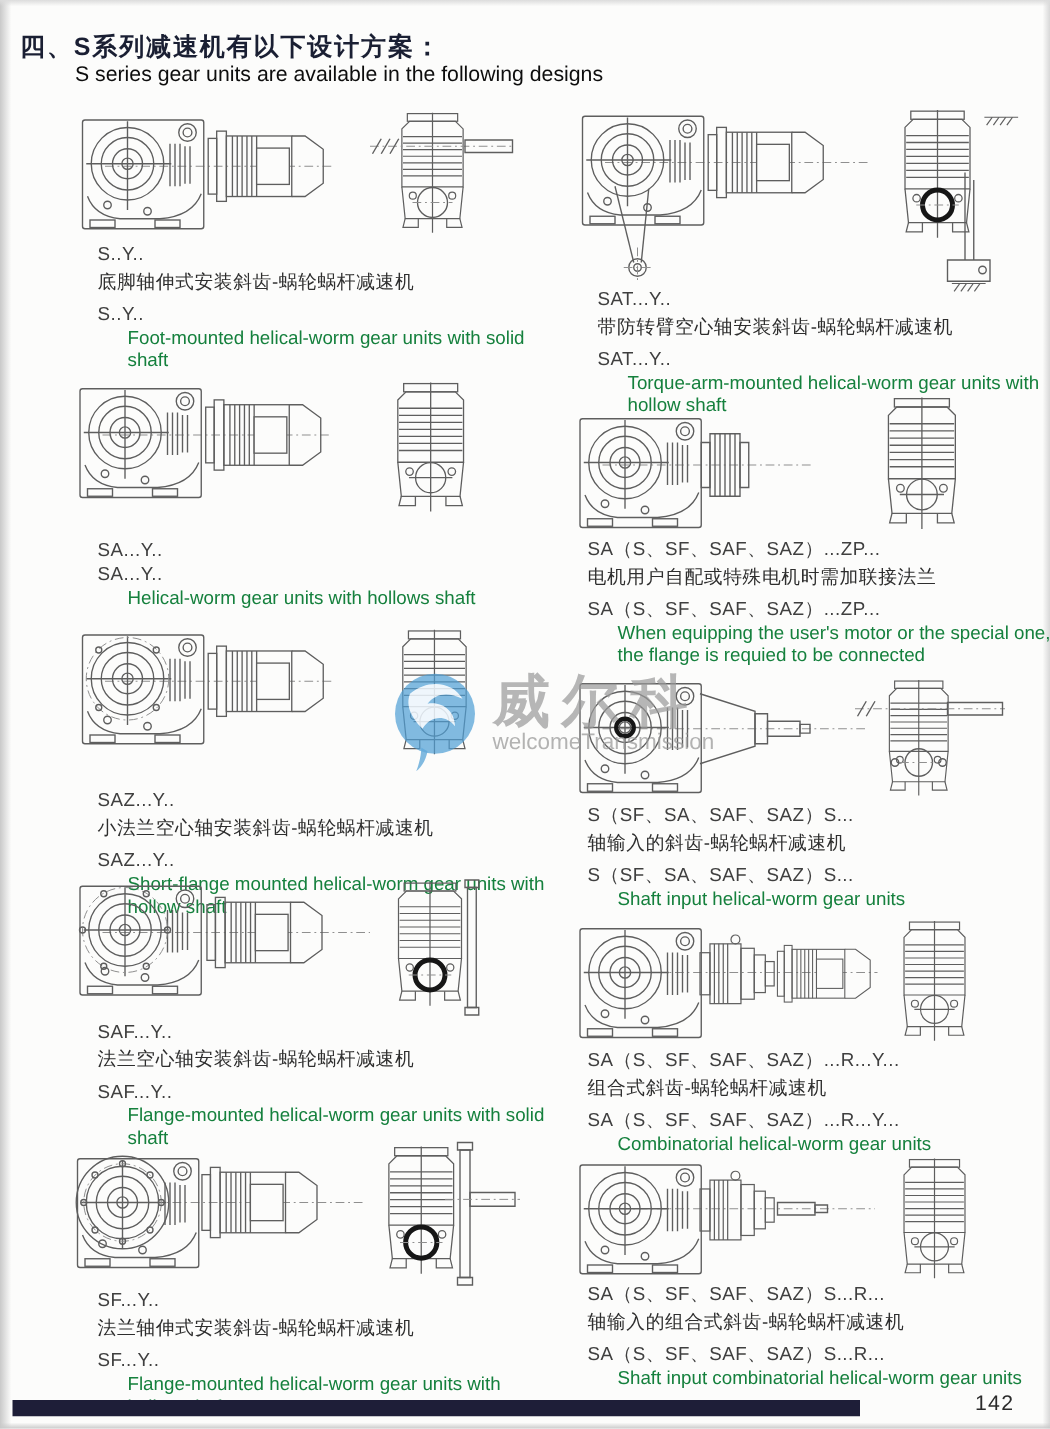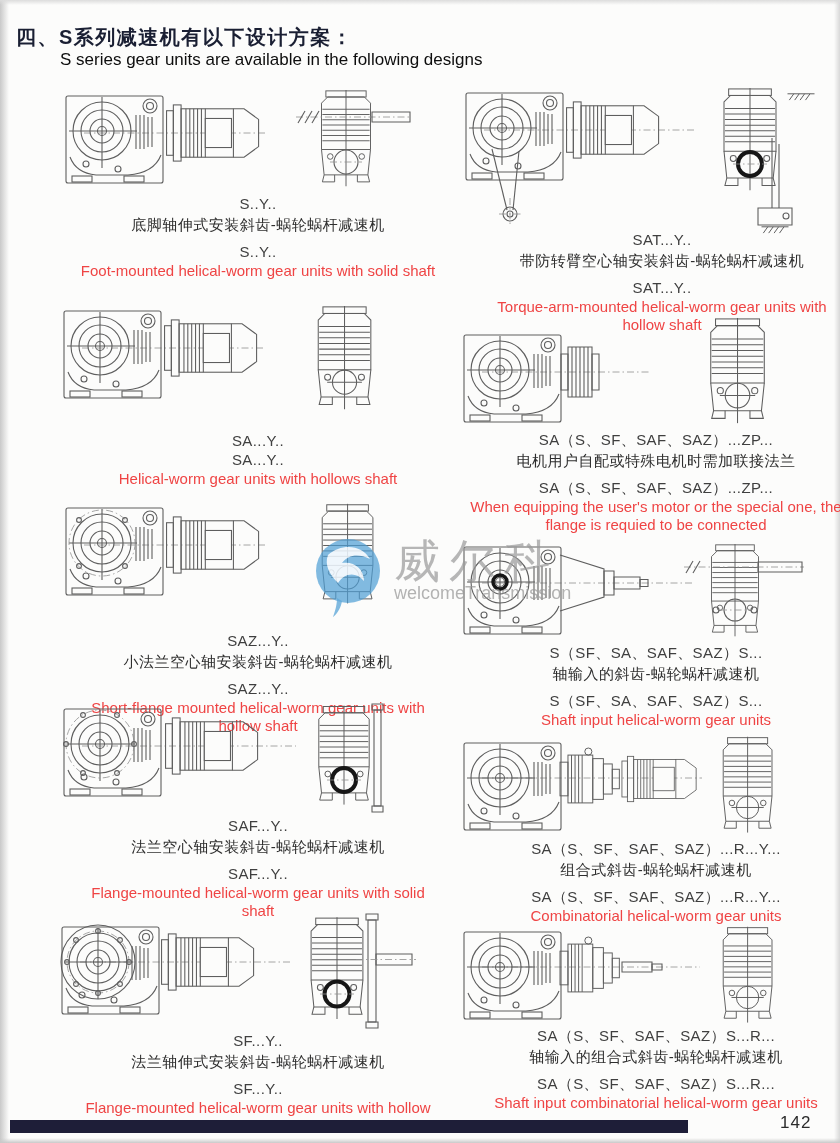--- a/index.html
+++ b/index.html
@@ -10,26 +10,26 @@
   .edge-right{right:0;top:0;width:6px;height:100%;background:linear-gradient(270deg,#d8d8d8,rgba(240,240,240,0));}
   .edge-top{left:0;top:0;width:100%;height:5px;background:linear-gradient(#dcdcdc,rgba(245,245,245,0));}
   .edge-bottom{left:0;bottom:0;width:100%;height:5px;background:linear-gradient(0deg,#c9c9c9,rgba(245,245,245,0));}
   .title-zh{position:absolute;left:16px;top:24px;margin:0;font-size:20px;font-weight:bold;
             color:#1a1f33;letter-spacing:1.5px;}
   .title-en{position:absolute;left:60px;top:50px;margin:0;font-size:17px;font-weight:normal;color:#0d0d0d;}
   .draw{position:absolute;}
   .draw *{fill:none;stroke:#5e5e5e;stroke-width:1.1;vector-effect:non-scaling-stroke;}
   .draw .cl{stroke:#8f8f8f;stroke-width:0.8;stroke-dasharray:7 3 1.5 3;}
   .draw .bold{stroke:#161616;stroke-width:4;}
-  .tb{position:absolute;text-align:center;}
+  .tb{position:absolute;}
   .code{font-size:15px;color:#3f3f3f;letter-spacing:.4px;line-height:1.25;}
   .zh{font-size:15px;font-weight:normal;color:#2e2e2e;margin:2px 0 8px;letter-spacing:.5px;}
-  .en{font-size:15px;color:#ef4444;line-height:1.22;}
+  .en{font-size:15px;color:#15803d;line-height:1.22;margin-left:24px;}
   .watermark{position:absolute;left:312px;top:537px;width:290px;height:84px;opacity:.88;}
-  .wm-zh{position:absolute;left:82px;top:-6px;font-size:46px;font-weight:normal;color:#9a9a9a;
+  .wm-zh{position:absolute;left:82px;top:-6px;font-size:46px;font-weight:bold;color:#9a9a9a;
          letter-spacing:9px;opacity:.8;}
   .wm-en{position:absolute;left:82px;top:46px;font-size:18px;color:#9a9a9a;opacity:.85;text-align:right;}
   .footer-bar{position:absolute;left:10px;top:1120px;width:678px;height:13px;background:#1e1e38;}
   .page-number{position:absolute;left:780px;top:1113px;font-size:17px;color:#2b2b2b;letter-spacing:1px;}
 </style>
 </head>
 <body>
 
 <div class="page">
   <div class="edge edge-left"></div>

